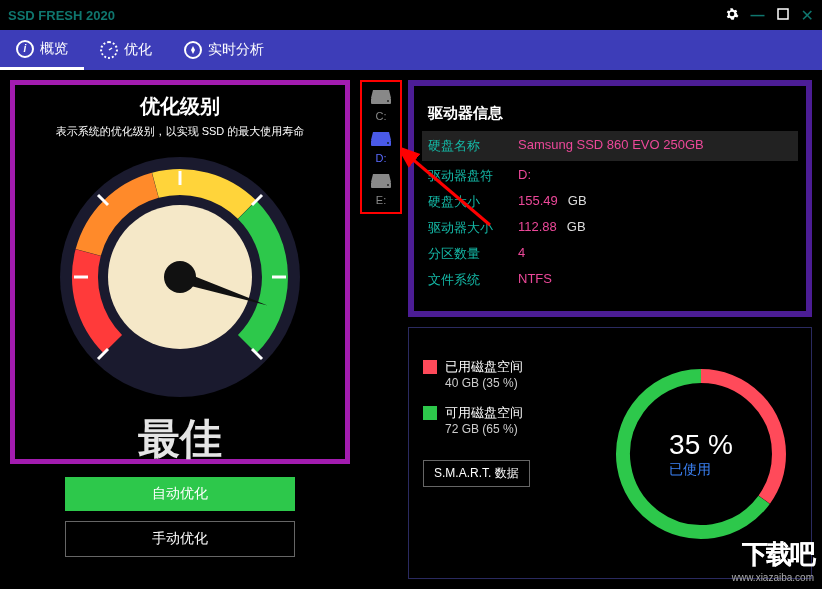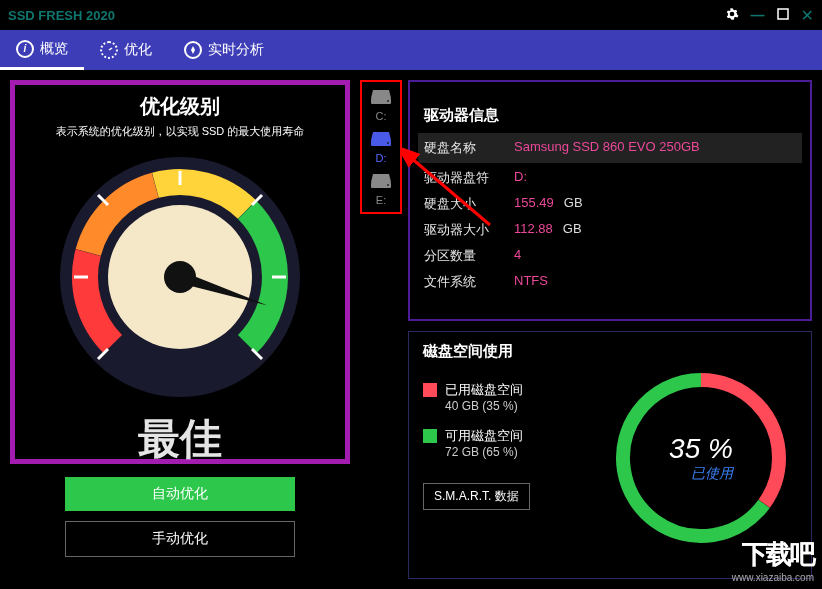--- a/index.html
+++ b/index.html
@@ -33,42 +33,42 @@
   
   .drive-strip { width: 42px; background: #000; padding-top: 10px; }
   .drive-strip-inner { border: 2px solid #ff0000; padding: 4px 2px; display: flex; flex-direction: column; gap: 4px; align-items: center; }
   .drive-item { text-align: center; cursor: pointer; padding: 2px 0; }
   .drive-item.selected .drive-icon path, .drive-item.selected .drive-icon rect { fill: #4a5ae8; }
   .drive-item .label { color: #888; font-size: 11px; }
   .drive-item.selected .label { color: #5a6aff; }
   
   .right-panel { flex: 1; background: #000; padding: 10px 10px 10px 6px; display: flex; flex-direction: column; gap: 10px; }
   
-  .info-box { border: 2px solid #4c1d95; padding: 24px 14px; color: #fff; }
+  .info-box { border: 6px solid #4c1d95; padding: 18px 14px; color: #fff; }
   .info-title { font-size: 15px; font-weight: bold; margin-bottom: 8px; }
   
   .info-row { display: flex; padding: 4px 0; font-size: 13px; }
   .info-row.highlight { background: #222; padding: 6px 6px; margin: 2px -6px; }
-  .info-row .k { width: 90px; color: #e5e5e5; }
+  .info-row .k { width: 90px; color: #14b8a6; }
   .info-row .v { color: #ec4899; }
   .info-row .unit { margin-left: 10px; color: #ddd; }
   
   .disk-box { border: 1px solid #2a2a60; padding: 10px 14px; color: #fff; flex: 1; position: relative; }
   .legend { margin-top: 20px; font-size: 13px; }
   .legend-item { display: flex; align-items: flex-start; gap: 8px; margin-bottom: 14px; }
   .sw { width: 14px; height: 14px; margin-top: 2px; }
   .sw.red { background: #ff4a5a; }
   .sw.green { background: #2dc84b; }
   .legend-text .t1 {}
   .legend-text .t2 { color: #ccc; font-size: 12px; }
   
   .smart-btn { border: 1px solid #666; padding: 4px 10px; font-size: 12px; cursor: pointer; display: inline-block; margin-top: 10px; }
   
   .donut-wrap { position: absolute; right: 20px; top: 36px; width: 180px; height: 180px; }
-  .donut-center { position: absolute; top: 50%; left: 50%; transform: translate(-50%, -50%); text-align: right; font-style: italic; }
+  .donut-center { position: absolute; top: 50%; left: 50%; transform: translate(-50%, -50%); text-align: left; }
   .donut-center .pct { font-size: 28px; font-weight: 300; }
   .donut-center .lbl { font-size: 14px; color: #3b82f6; }
   
   .red-arrow { position: absolute; left: 400px; top: 145px; pointer-events: none; z-index: 100; }
   
   .watermark { position: absolute; right: 8px; bottom: 6px; color: #fff; text-align: right; pointer-events: none; }
   .watermark .big { font-size: 26px; font-weight: bold; background: linear-gradient(#fff,#ccc); -webkit-background-clip: text; letter-spacing: -2px; }
   .watermark .url { font-size: 10px; color: #aaa; }
 </style>
 </head>
@@ -208,21 +208,20 @@
         <span class="k">分区数量</span>
         <span class="v">4</span>
       </div>
       <div class="info-row">
         <span class="k">文件系统</span>
         <span class="v">NTFS</span>
       </div>
     </div>
 
     <div class="disk-box">
-      <div class="info-title">磁盘空间使用</div>
       <div class="legend">
         <div class="legend-item">
           <div class="sw red"></div>
           <div class="legend-text">
             <div class="t1">已用磁盘空间</div>
             <div class="t2">40 GB (35 %)</div>
           </div>
         </div>
         <div class="legend-item">
           <div class="sw green"></div>

